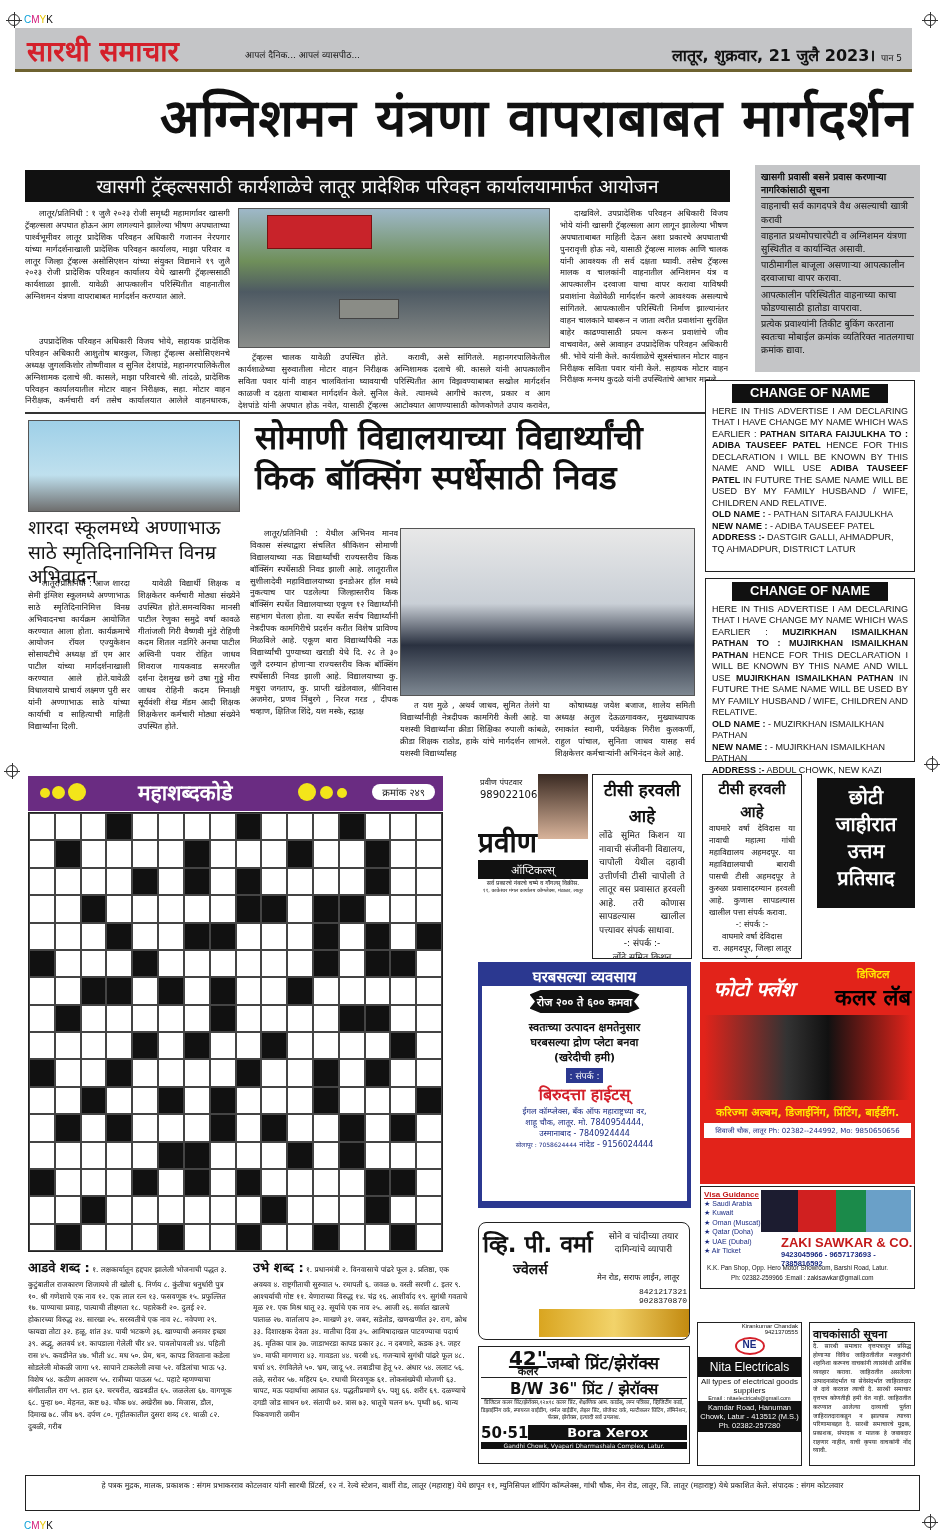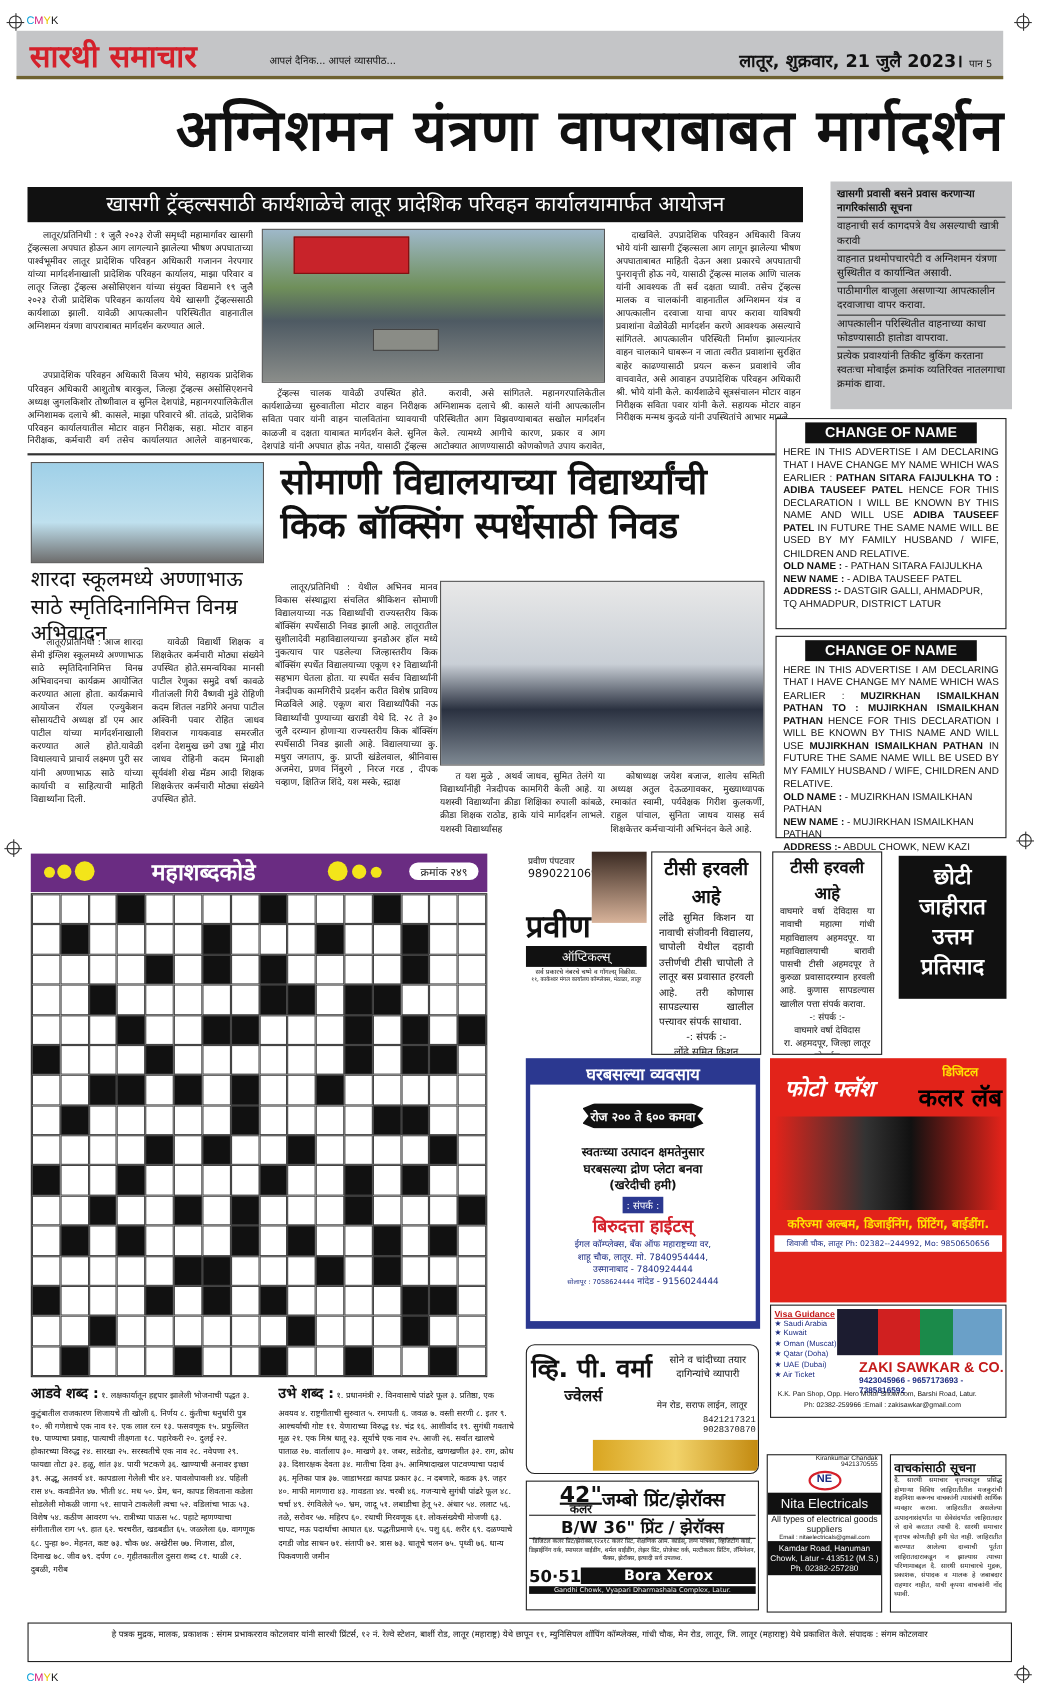--- a/index.html
+++ b/index.html
@@ -434,21 +434,21 @@
 <div class="abs" style="left:817px;top:778px;width:98px;height:130px;background:#111;color:#fff;text-align:center;font-size:20px;font-weight:bold;line-height:1.35;padding-top:6px">
   <div>छोटी</div>
     <div>जाहीरात</div>
     <div>उत्तम</div>
     <div>प्रतिसाद</div>
 </div>
 
 <div class="abs" style="left:478px;top:962px;width:213px;height:246px;background:#2b3890;padding:4px">
   <div style="color:#fff;font-size:15px;font-weight:bold;text-align:center">घरबसल्या व्यवसाय</div>
   <div style="background:#fff;height:215px;text-align:center;position:relative;padding-top:4px">
-    <div style="margin:13px auto;width:110px;background:#111;color:#fff;font-size:11px;font-weight:bold;padding:4px;clip-path:polygon(0 20%,10% 0,90% 0,100% 20%,95% 50%,100% 80%,90% 100%,10% 100%,0 80%,5% 50%)">रोज २०० ते ६०० कमवा</div>
+    <div style="margin:0 auto;width:110px;background:#111;color:#fff;font-size:11px;font-weight:bold;padding:4px;clip-path:polygon(0 20%,10% 0,90% 0,100% 20%,95% 50%,100% 80%,90% 100%,10% 100%,0 80%,5% 50%)">रोज २०० ते ६०० कमवा</div>
     <div style="font-size:11px;font-weight:bold;margin-top:6px">स्वतःच्या उत्पादन क्षमतेनुसार</div>
     <div style="font-size:11px;font-weight:bold">घरबसल्या द्रोण प्लेटा बनवा</div>
     <div style="font-size:11px;font-weight:bold">(खरेदीची हमी)</div>
     <div style="display:inline-block;background:#2b3890;color:#fff;font-size:9px;padding:1px 4px">: संपर्क :</div>
     <div style="color:#d4202a;font-size:16px;font-weight:bold">बिरुदत्ता हाईटस्</div>
     <div style="font-size:8px;color:#1a2a80">ईगल कॉम्प्लेक्स, बँक ऑफ महाराष्ट्रच्या वर,</div>
     <div style="font-size:8px;color:#1a2a80">शाहू चौक, लातूर. मो. 7840954444,</div>
     <div style="font-size:8px;color:#1a2a80">उस्मानाबाद - 7840924444</div>
     <div style="font-size:8px;color:#1a2a80"><span style="font-size:6px">सोलापूर : 7058624444</span> <span>नांदेड - 9156024444</span></div>
   </div>

